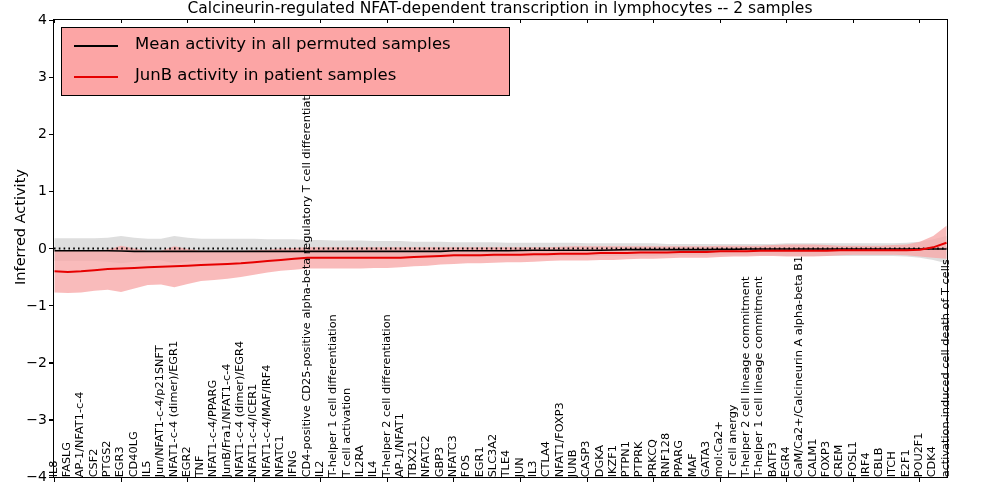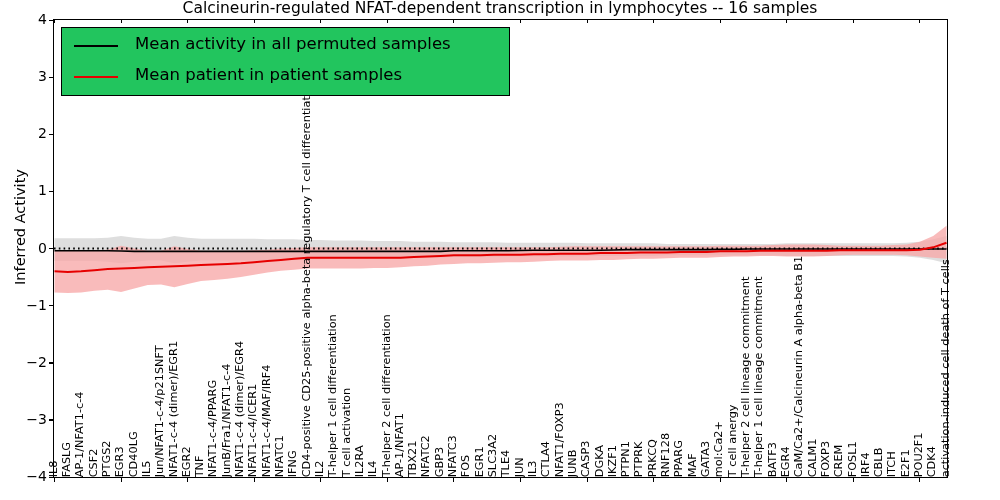--- a/index.html
+++ b/index.html
@@ -46,32 +46,32 @@
   .xlab{
     position:absolute;bottom:0;transform-origin:left bottom;
     transform:rotate(-90deg);
     font-size:11.3px;line-height:11.3px;color:#000;white-space:nowrap;
   }
   #xlabels{position:absolute;left:0;top:0;width:1000px;height:477px;}
 
   
   #legend{
     position:absolute;left:61px;top:27px;width:449px;height:69px;
-    border:1.3px solid #000;background:#22c55e;box-sizing:border-box;
+    border:1.3px solid #000;background:#fca5a5;box-sizing:border-box;
   }
   .leg-row{position:absolute;left:0;width:449px;height:30px;}
   .leg-line{position:absolute;left:12px;top:14px;width:44px;height:1.6px;}
   .leg-text{position:absolute;left:73px;top:3px;font-size:16.5px;color:#000;white-space:nowrap;}
 </style>
 </head>
 <body>
 
 <div id="figure">
 
-  <div id="title">Calcineurin-regulated NFAT-dependent transcription in lymphocytes -- 16 samples</div>
+  <div id="title">Calcineurin-regulated NFAT-dependent transcription in lymphocytes -- 2 samples</div>
 
   <div id="ylabel">Inferred Activity</div>
   <div id="ytick-container">
       <div class="ytick" style="top: 20px;">4</div>
       <div class="ytick-mark" style="top: 19.5px;"></div>
       <div class="ytick-mark-r" style="top: 19.5px;"></div>
       <div class="ytick" style="top: 77.125px;">3</div>
       <div class="ytick-mark" style="top: 76.625px;"></div>
       <div class="ytick-mark-r" style="top: 76.625px;"></div>
       <div class="ytick" style="top: 134.25px;">2</div>
@@ -206,17 +206,17 @@
       <div class="xlab" style="left: 950.7px;">activation-induced cell death of T cells</div>
     </div>
 
   <div id="legend">
     <div class="leg-row" style="top:3px;">
       <div class="leg-line" style="background:#000;"></div>
       <div class="leg-text">Mean activity in all permuted samples</div>
     </div>
     <div class="leg-row" style="top:34px;">
       <div class="leg-line" style="background:#e60000;"></div>
-      <div class="leg-text">Mean patient in patient samples</div>
+      <div class="leg-text">JunB activity in patient samples</div>
     </div>
   </div>
 
 </div>
 
 </body></html>

